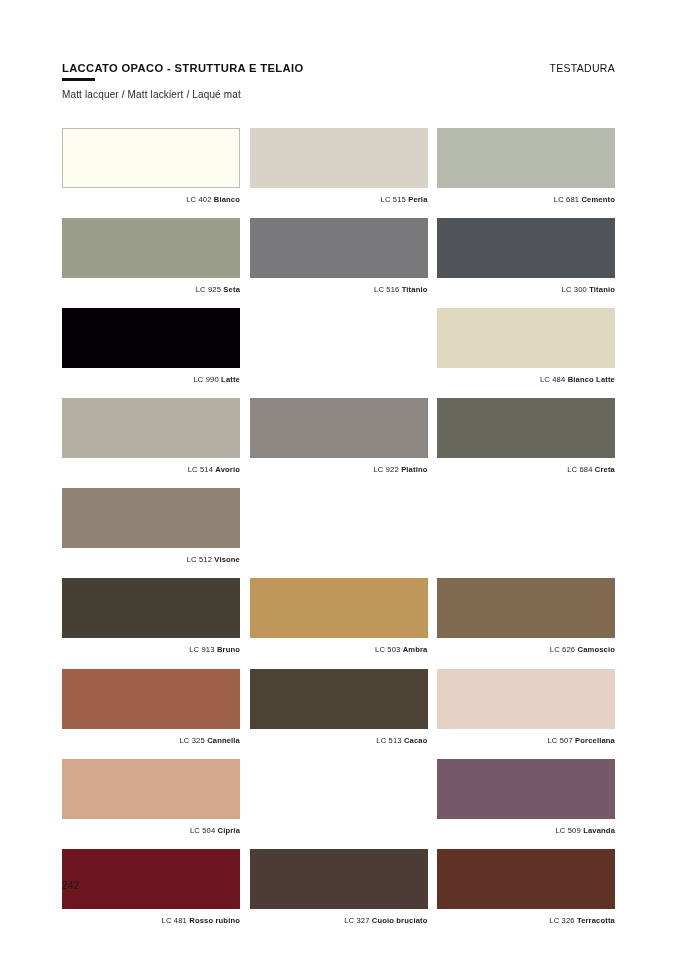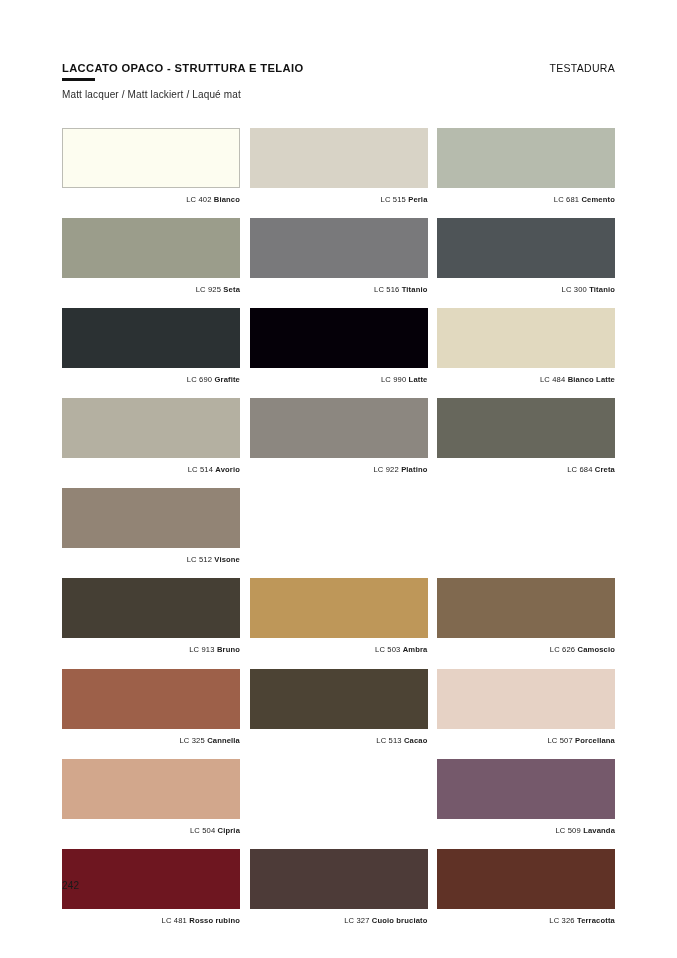--- a/index.html
+++ b/index.html
@@ -156,24 +156,20 @@
         <div class="swatch-chip" style="background: rgb(121, 121, 123);"></div>
         <div class="swatch-label"><span class="swatch-code">LC 516</span> <span class="swatch-name">Titanio</span></div>
       </div>
       <div class="swatch-cell">
         <div class="swatch-chip" style="background: rgb(78, 84, 87);"></div>
         <div class="swatch-label"><span class="swatch-code">LC 300</span> <span class="swatch-name">Titanio</span></div>
       </div>
     </div>
     <div class="swatch-row">
       <div class="swatch-cell">
-        <div class="swatch-chip" style="background: rgb(43, 49, 51);"></div>
-        <div class="swatch-label"><span class="swatch-code">LC 690</span> <span class="swatch-name">Grafite</span></div>
-      </div>
-      <div class="swatch-cell">
         <div class="swatch-chip" style="background: rgb(5, 0, 8);"></div>
         <div class="swatch-label"><span class="swatch-code">LC 990</span> <span class="swatch-name">Latte</span></div>
       </div>
       <div class="swatch-cell">
         <div class="swatch-chip" style="background: rgb(225, 217, 191);"></div>
         <div class="swatch-label"><span class="swatch-code">LC 484</span> <span class="swatch-name">Bianco Latte</span></div>
       </div>
     </div>
     <div class="swatch-row">
       <div class="swatch-cell">

